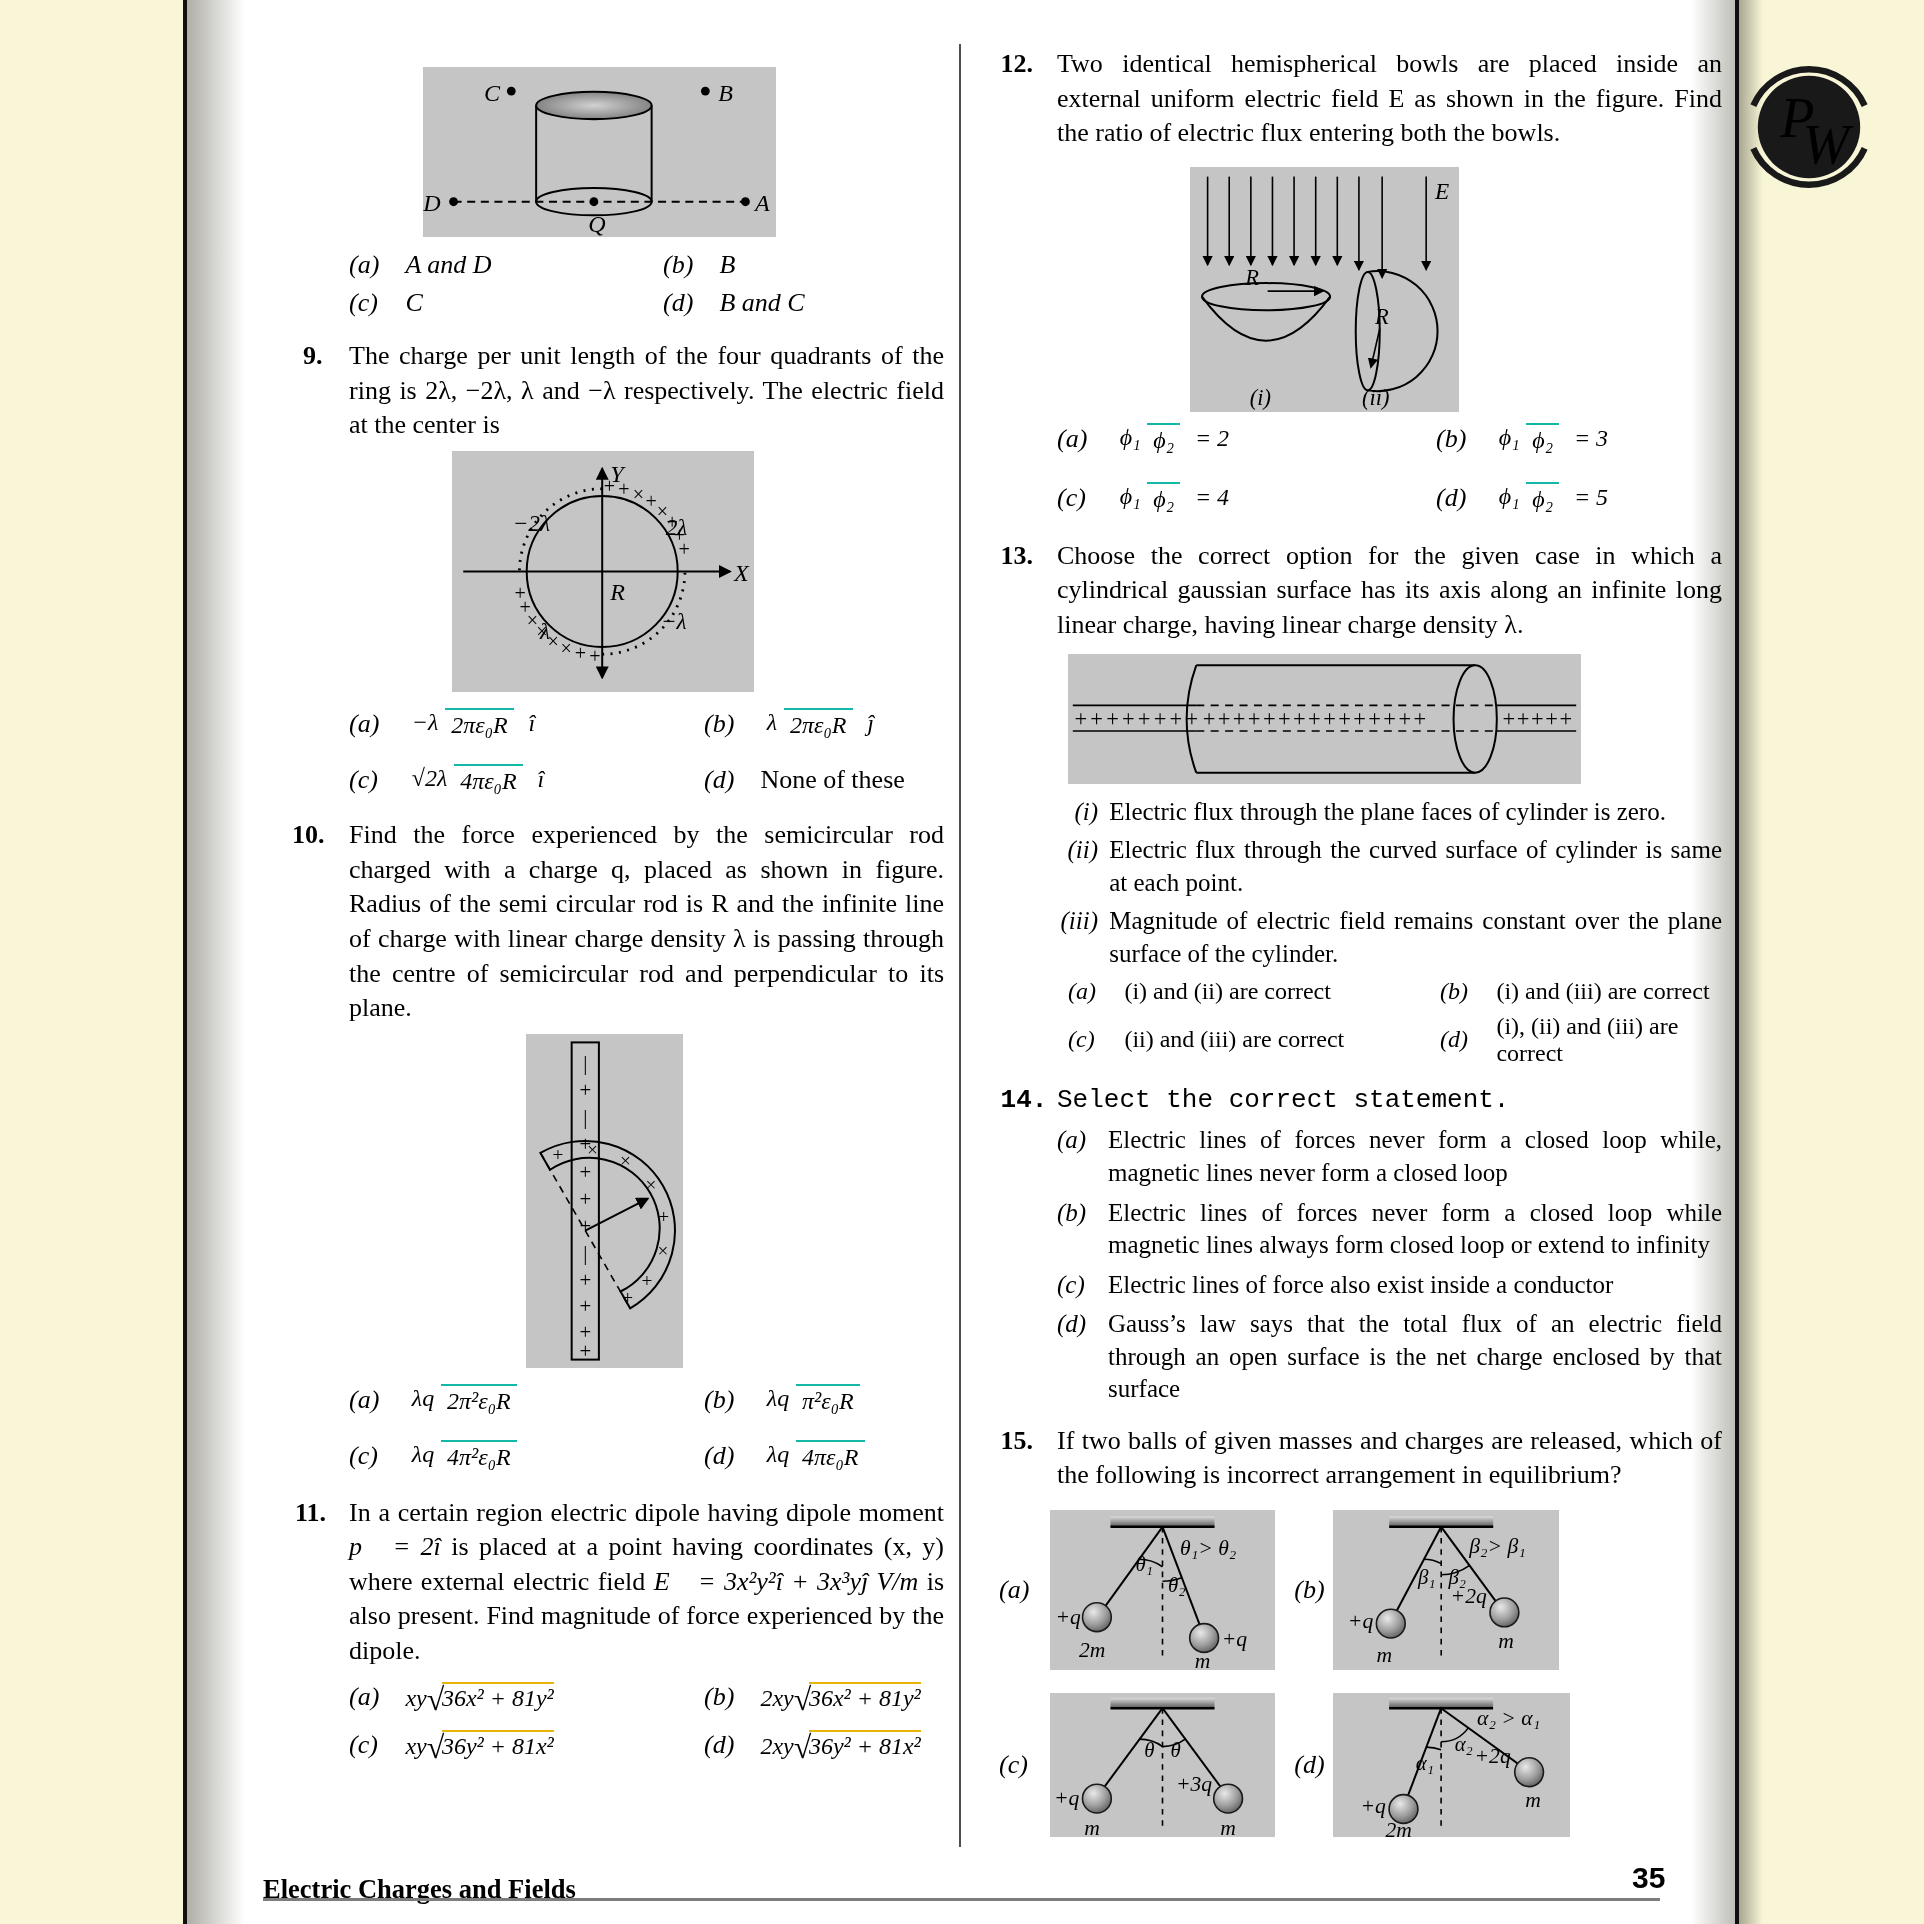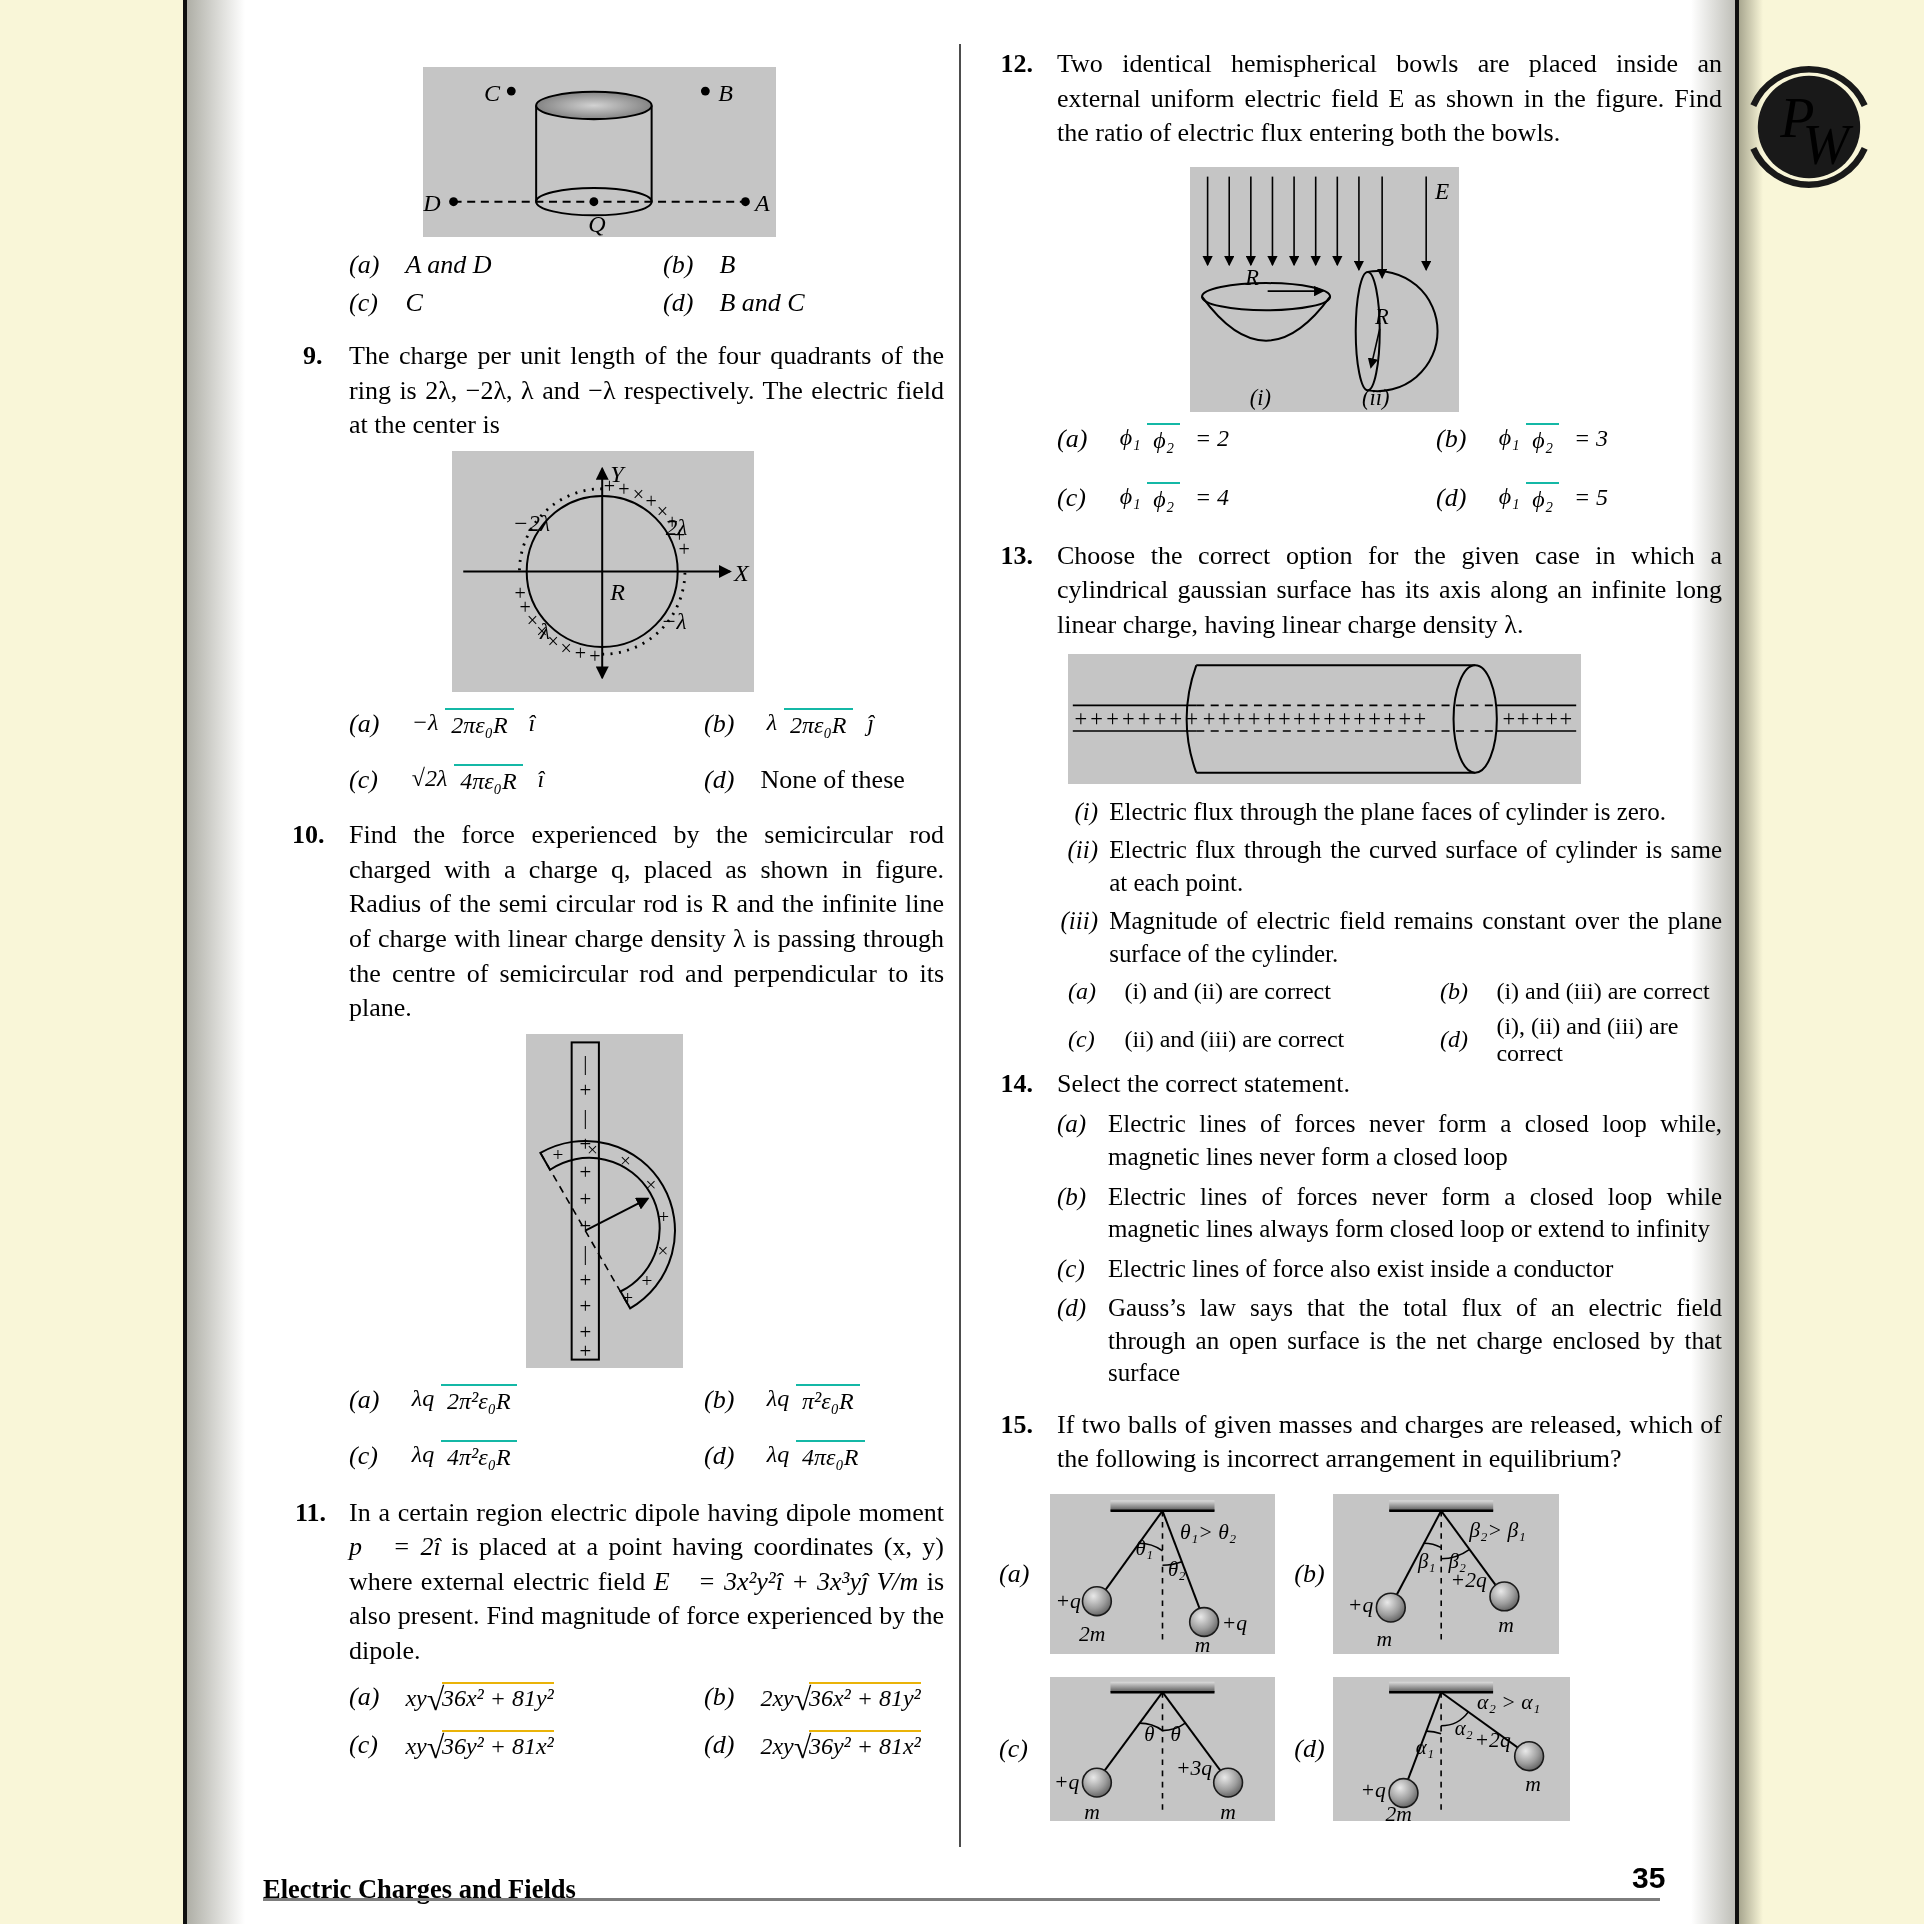--- a/index.html
+++ b/index.html
@@ -439,21 +439,21 @@
       <div class="opt">
         <span class="olabel">(c)</span>
         <span>(ii) and (iii) are correct</span>
           </div>
       <div class="opt">
         <span class="olabel">(d)</span>
         <span>(i), (ii) and (iii) are correct</span>
           </div>
     </div>
 
-    <div class="q" style="">
+    <div class="q" style="margin-top:16px;font-family:Liberation Mono, monospace;">
       <span class="qnum">14.</span>
       <span>Select the correct statement.</span>
     </div>
     <div class="opt14">
       <span class="olabel">(a)</span>
       <span>Electric lines of forces never form a closed loop while, magnetic lines never form a closed loop</span>
         </div>
     <div class="opt14">
       <span class="olabel">(b)</span>
       <span>Electric lines of forces never form a closed loop while magnetic lines always form closed loop or extend to infinity</span>

